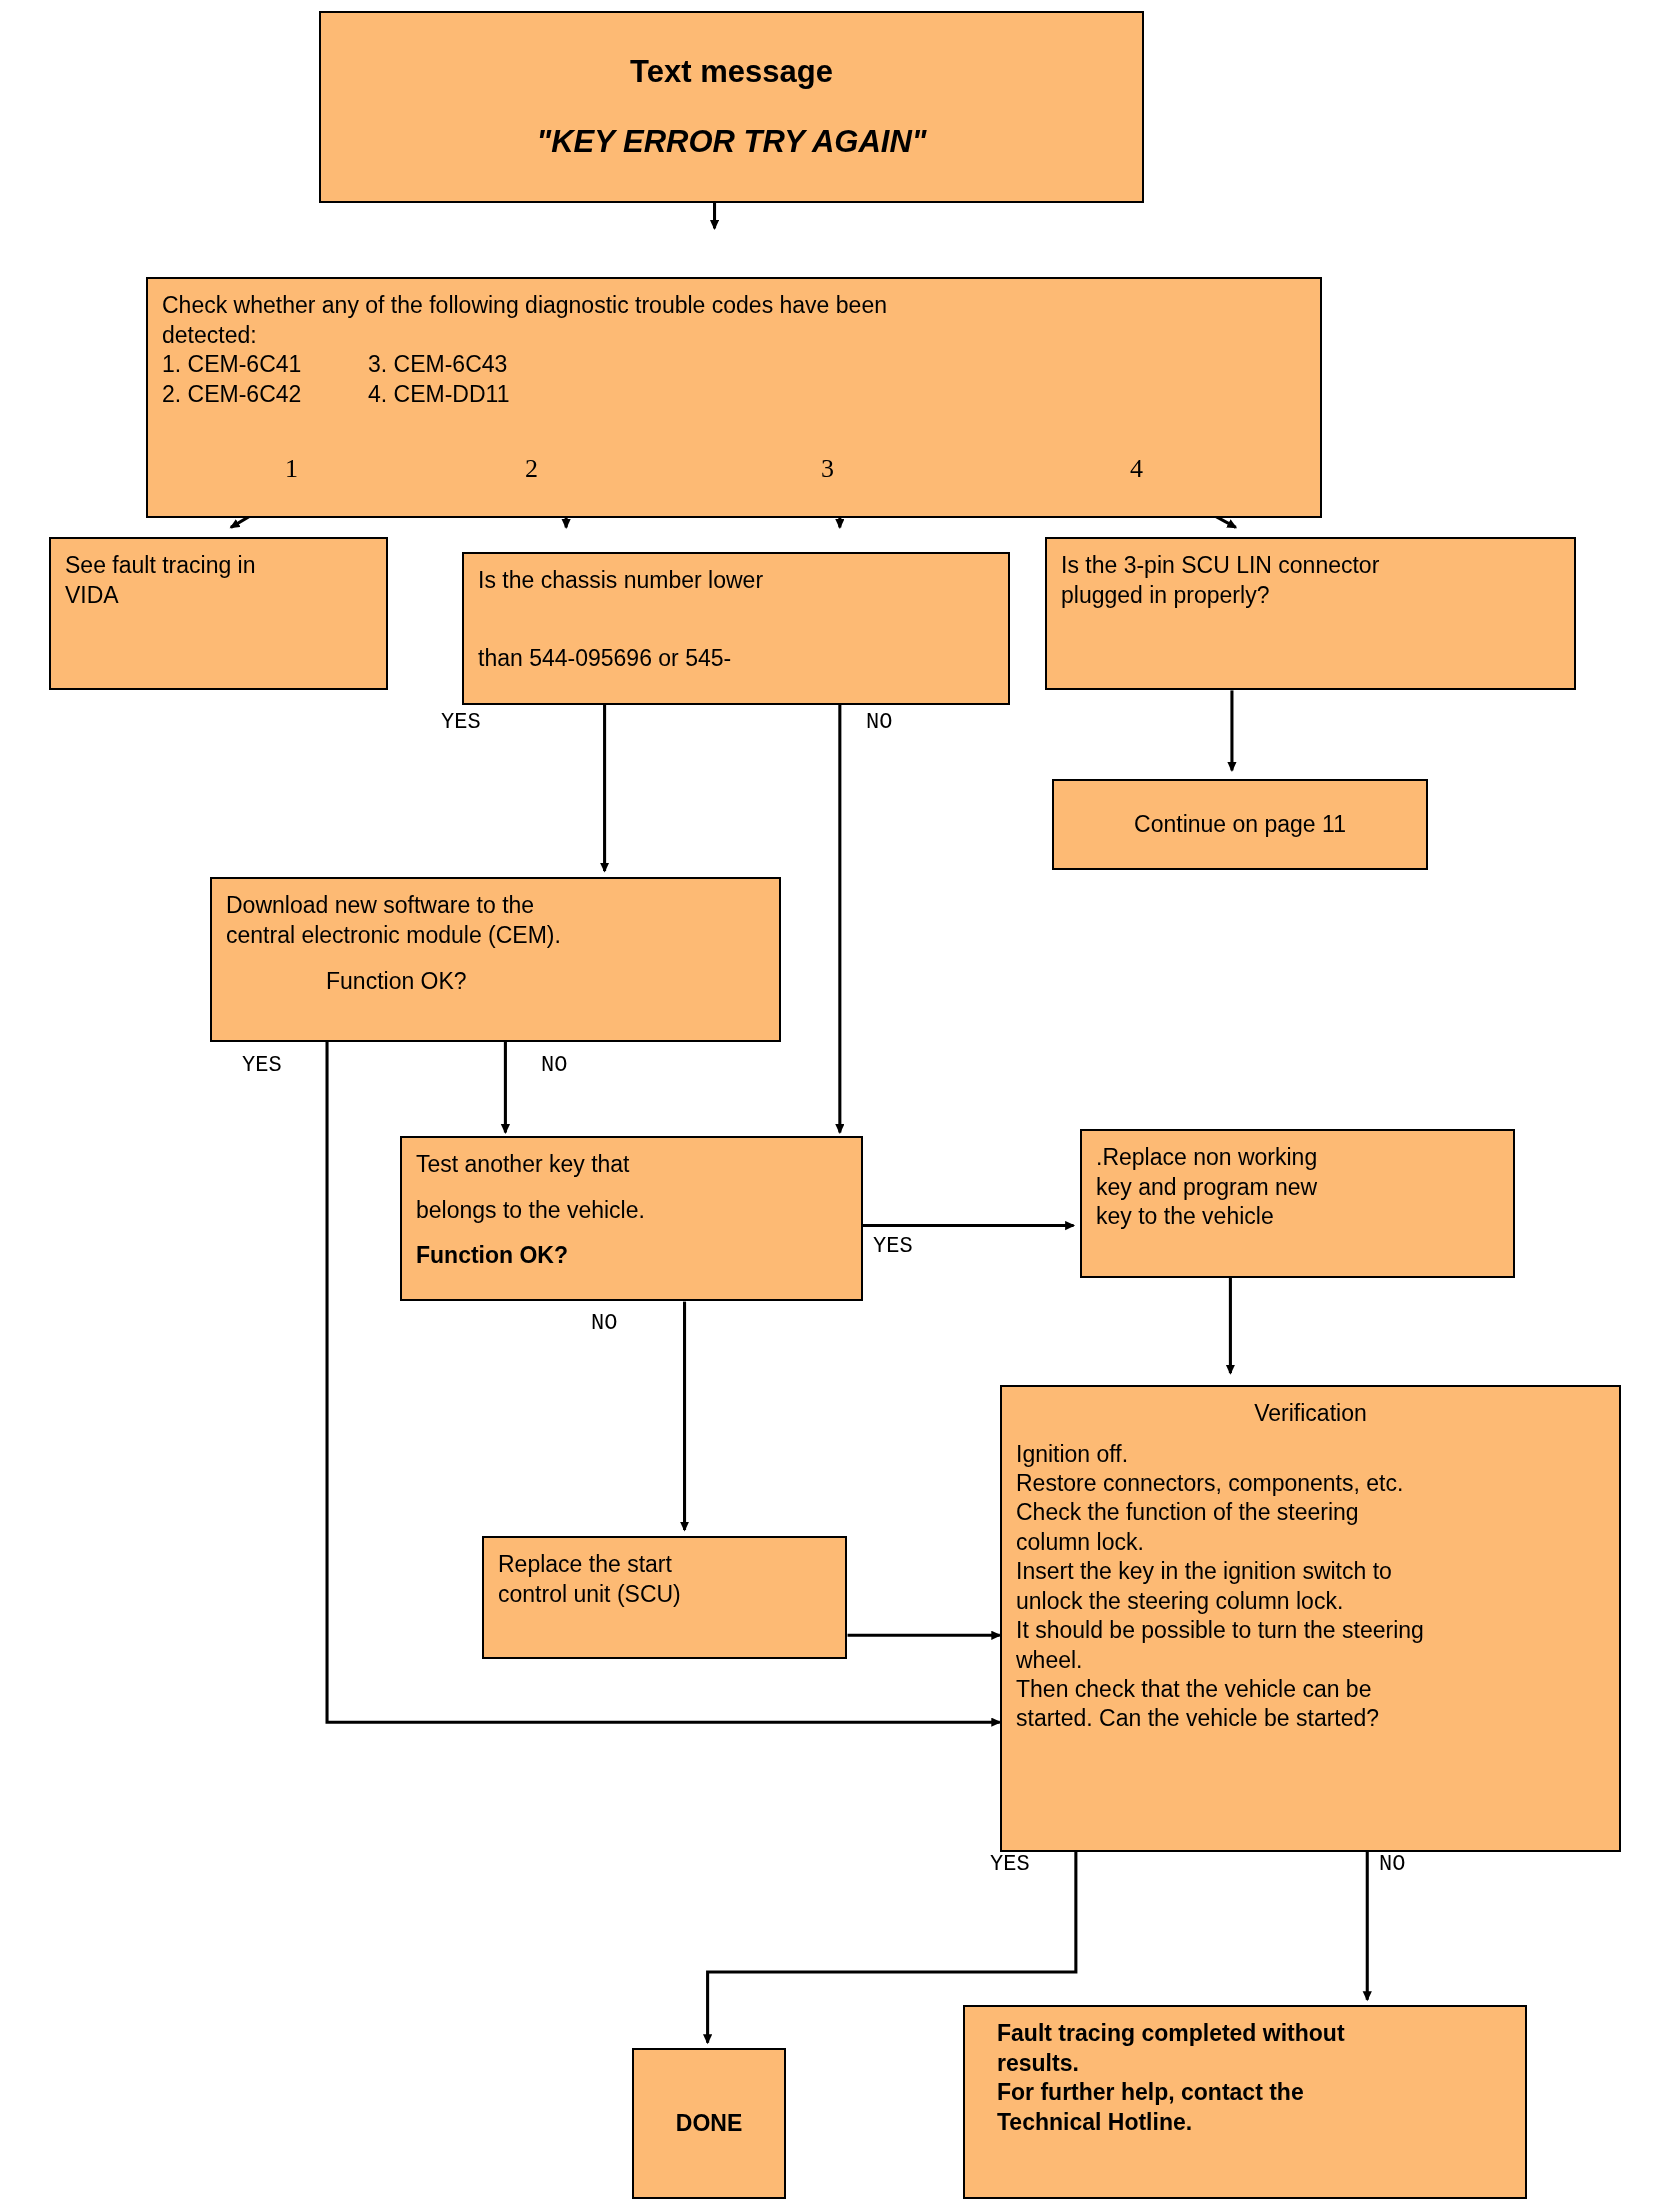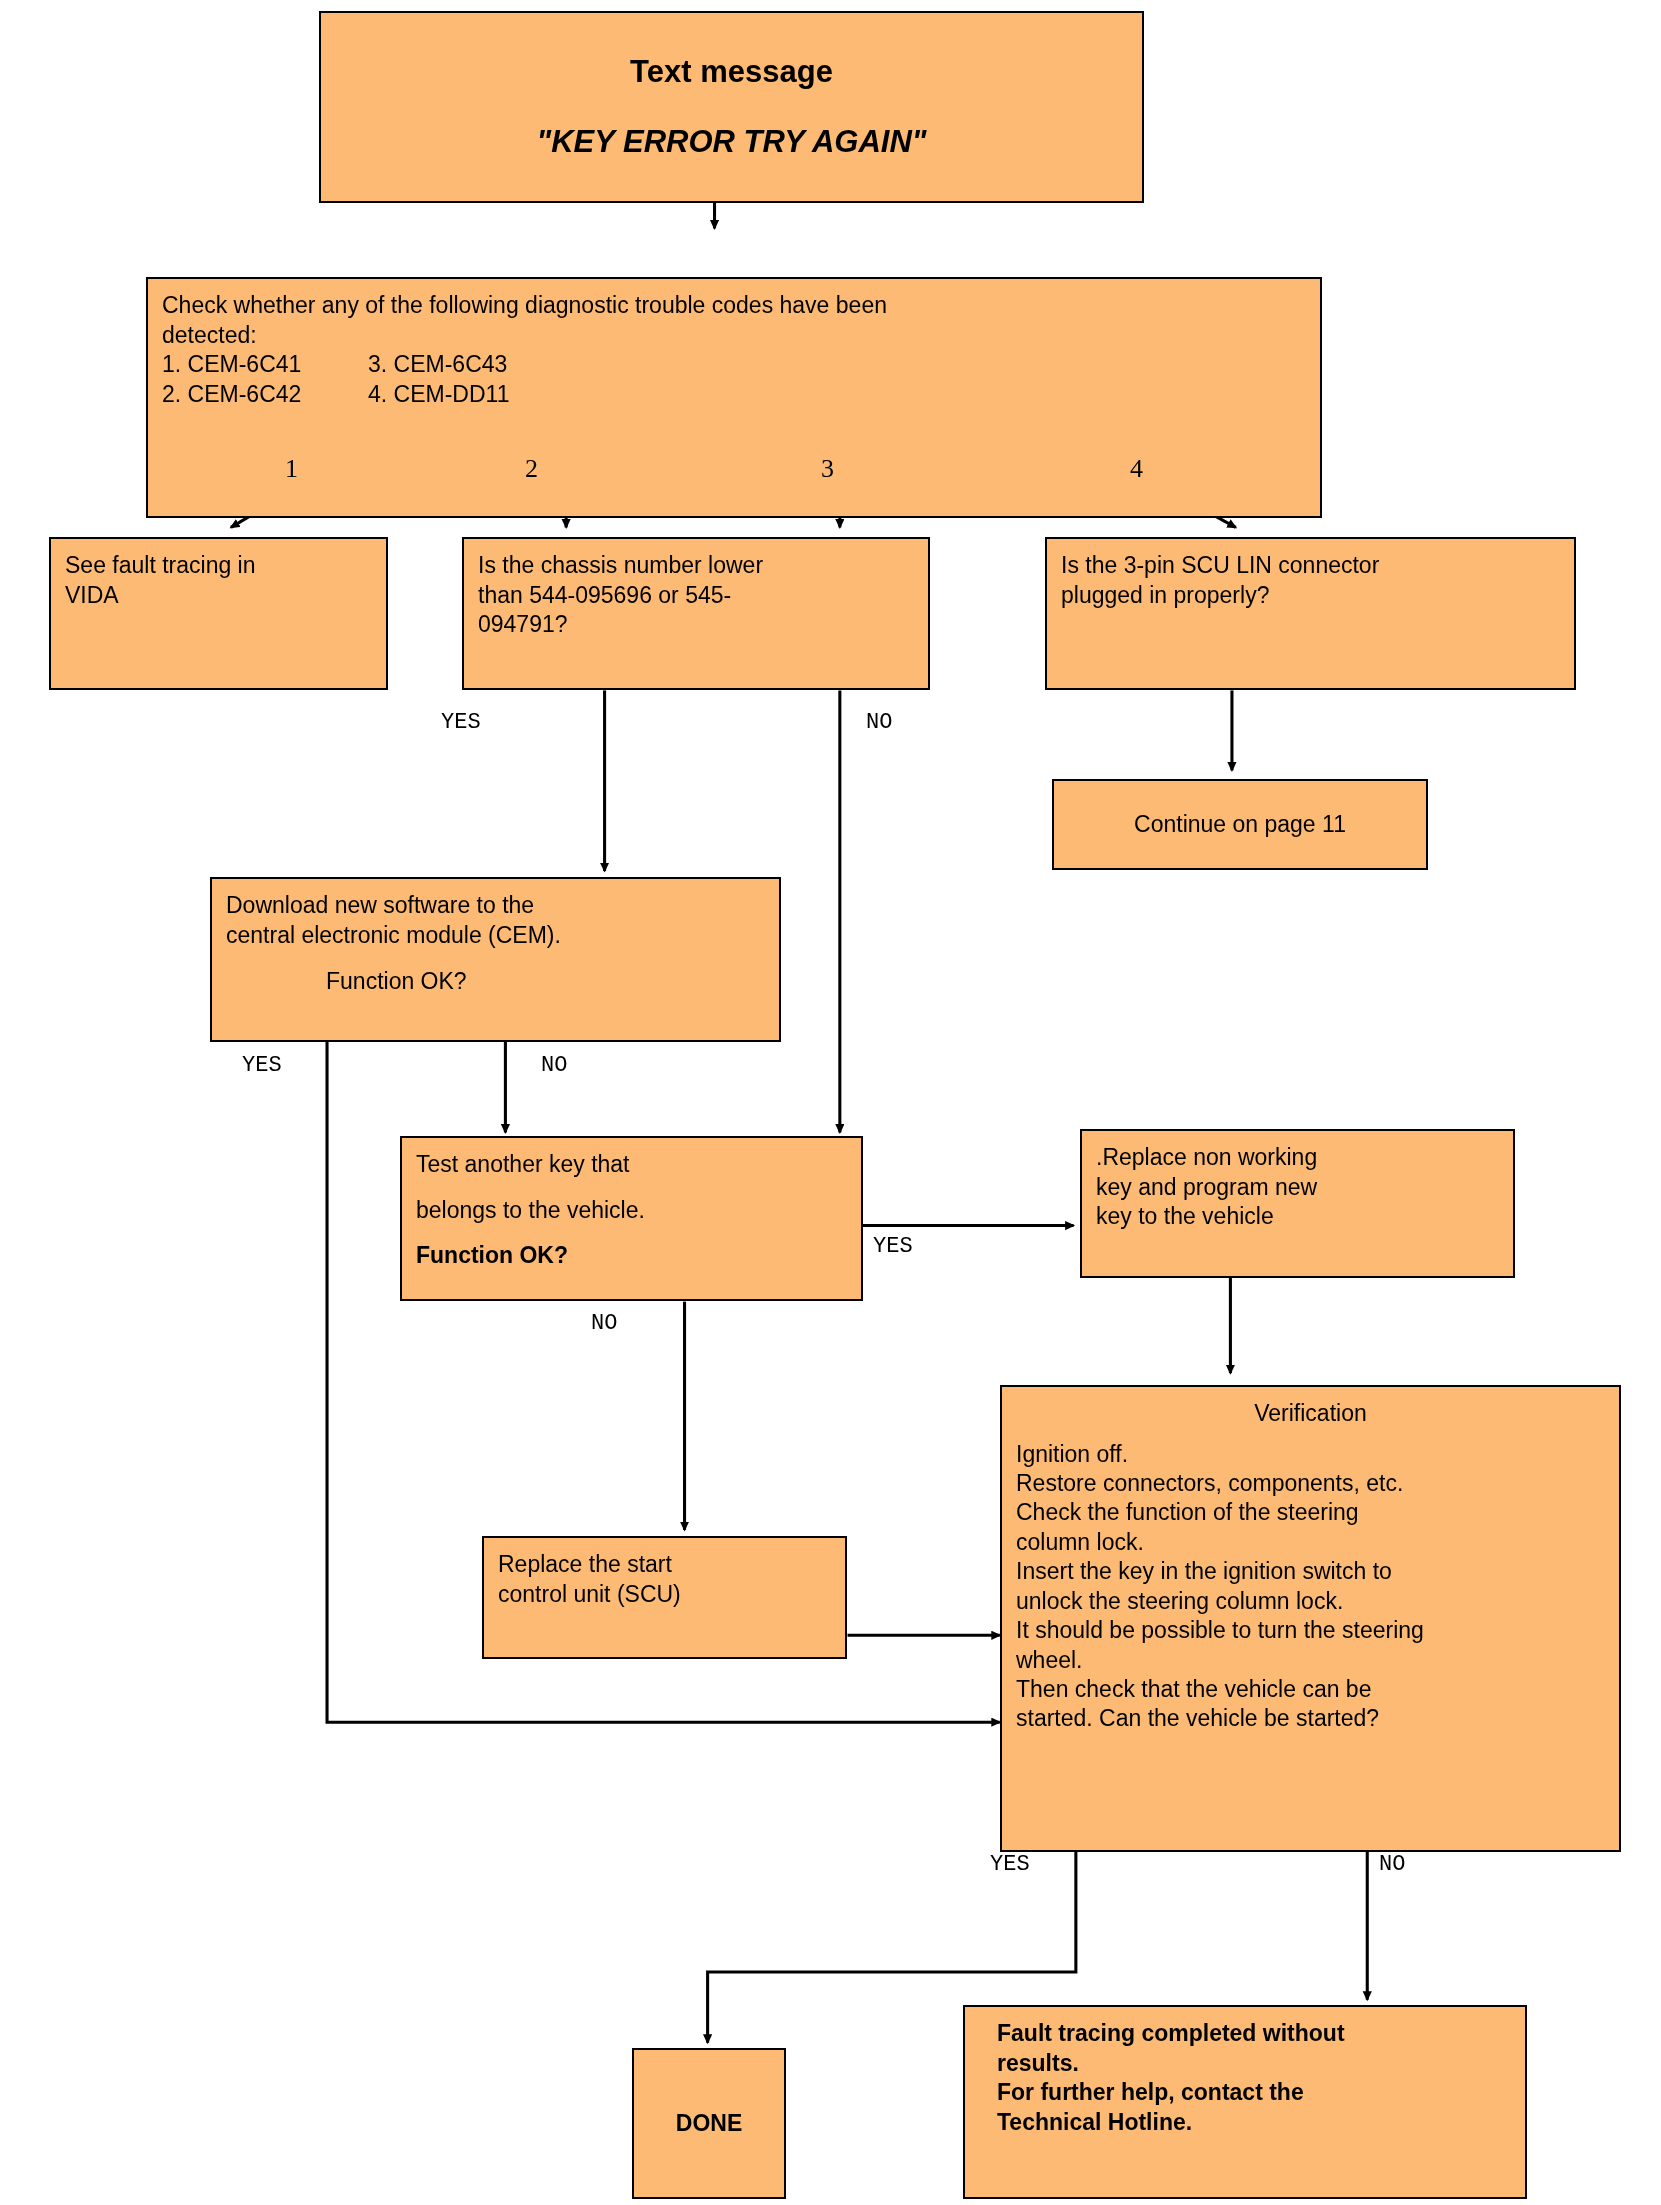--- a/index.html
+++ b/index.html
@@ -134,21 +134,21 @@
   <span class="branch-num" style="left:285px; top:454px;">1</span>
   <span class="branch-num" style="left:525px; top:454px;">2</span>
   <span class="branch-num" style="left:821px; top:454px;">3</span>
   <span class="branch-num" style="left:1130px; top:454px;">4</span>
 
   <div class="node pad-tl" style="left:49px; top:537px; width:339px; height:153px;">
     <div class="line">See fault tracing in</div>
     <div class="line">VIDA</div>
   </div>
 
-  <div class="node pad-tl" style="left:462px; top:537px; width:468px; height:153px;">
+  <div class="node pad-tl" style="left:462px; top:552px; width:548px; height:153px;gap:48px;">
     <div class="line">Is the chassis number lower</div>
     <div class="line">than 544-095696 or 545-</div>
     <div class="line">094791?</div>
   </div>
 
   <div class="node pad-tl" style="left:1045px; top:537px; width:531px; height:153px;">
     <div class="line">Is the 3-pin SCU LIN connector</div>
     <div class="line">plugged in properly?</div>
   </div>
 

